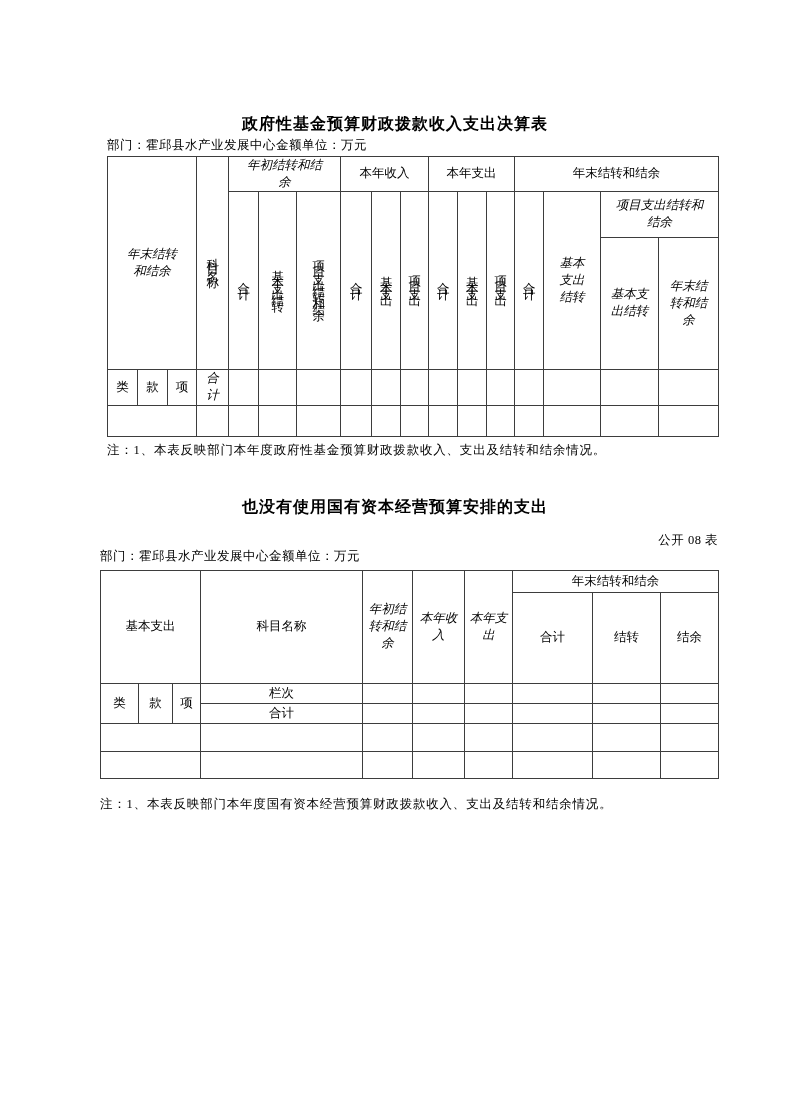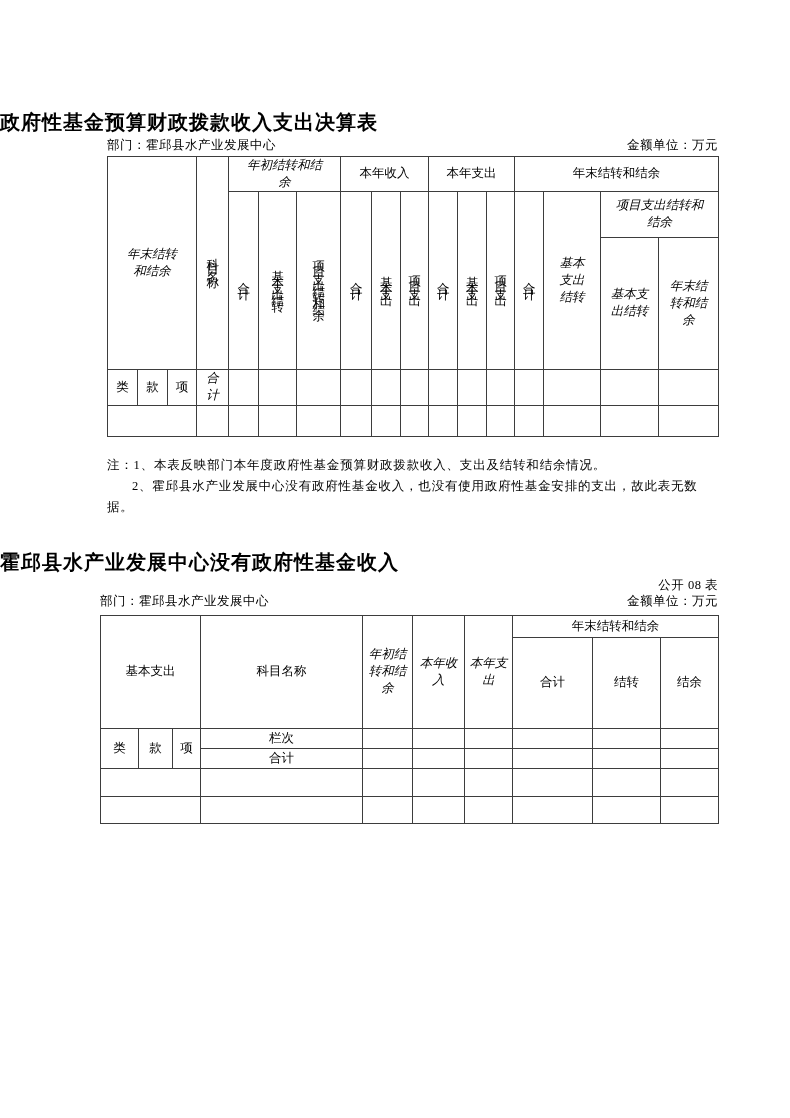--- a/index.html
+++ b/index.html
@@ -6,35 +6,35 @@
   html,body { background:#ffffff; }
   .sheet {
     position: relative;
     width: 790px; height: 1118px;
     background: #ffffff;
     color: #000;
     font-family: "Liberation Serif", "DejaVu Serif", serif;
     overflow: hidden;
   }
   .doc-title {
-    text-align: left;
-    font-family: Liberation Mono, monospace;
+    text-align: center;
+    font-family: Liberation Serif, serif;
     font-weight: 700;
-    font-size: 20px;
+    font-size: 16px;
     line-height: 26px;
     letter-spacing: 1px;
   }
   .title1 { padding-top: 111px; }
   .title2 { margin-top: 33px; }
   .sect1 { margin-left: 107px; width: 611px; }
   .sect2 { margin-left: 100px; width: 618px; }
   .sheet-no { text-align: right; font-size: 12.5px; line-height: 16px; letter-spacing: 0.5px; }
   .sn1 { margin-top: 41px; }
-  .sn2 { }
-  .meta { display: flex; justify-content: space-between; font-size: 12.5px; line-height: 16px; letter-spacing: 0.5px; }
+  .sn2 { margin-top: 12px; }
+  .meta { display: flex; font-size: 12.5px; line-height: 16px; letter-spacing: 0.5px; }
   table { border-collapse: collapse; table-layout: fixed; width: 100%; }
   .tbl1 { margin-top: 3px; }
   .tbl2 { margin-top: 6px; }
   td {
     border: 1px solid #3d3d3d;
     text-align: center;
     vertical-align: middle;
     font-size: 12.5px;
     line-height: 1.35;
     padding: 0;
@@ -61,21 +61,21 @@
   }
   .wrap { display: inline-block; font-style: italic; }
   .w18 { width: 18px; }
   .w30 { width: 30px; }
   .w41 { width: 41px; }
   .w42 { width: 42px; }
   .w52 { width: 52px; }
   .w80 { width: 80px; }
   .w92 { width: 92px; }
   .notes { font-size: 12.5px; letter-spacing: 0.8px; }
-  .notes1 { margin-top: 18px; width: 611px; }
+  .notes1 { margin-top: 3px; width: 611px; }
   .notes2 { margin-top: 15px; width: 618px; }
   .notes p { line-height: 21px; text-align: left; }
   .notes p.indent { text-indent: 2em; }
 </style>
 </head>
 <body>
 
 <div class="sheet">
 
   <div class="doc-title title1">政府性基金预算财政拨款收入支出决算表</div>
@@ -167,25 +167,24 @@
         <td></td>
         <td></td>
         <td></td>
         <td></td>
       </tr>
     </tbody>
       </table>
 
     <div class="notes notes1">
       <p>注：1、本表反映部门本年度政府性基金预算财政拨款收入、支出及结转和结余情况。</p>
-      <p class="indent">2、霍邱县水产业发展中心没有政府性基金收入，也没有使用政府性基金安排的支出，故此表无数据。</p>
     </div>
   </div>
 
-  <div class="doc-title title2">霍邱县水产业发展中心没有政府性基金收入</div>
+  <div class="doc-title title2">也没有使用国有资本经营预算安排的支出</div>
 
   <div class="sect2">
     <div class="sheet-no sn2">公开 08 表</div>
     <div class="meta">
       <span>部门：霍邱县水产业发展中心</span>
       <span>金额单位：万元</span>
     </div>
 
     <table class="tbl2">
       <colgroup>
@@ -252,16 +251,17 @@
         <td></td>
         <td></td>
         <td></td>
         <td></td>
         <td></td>
       </tr>
     </tbody>
       </table>
 
     <div class="notes notes2">
+      <p>注：1、本表反映部门本年度国有资本经营预算财政拨款收入、支出及结转和结余情况。</p>
     </div>
   </div>
 
 </div>
 
 </body></html>

